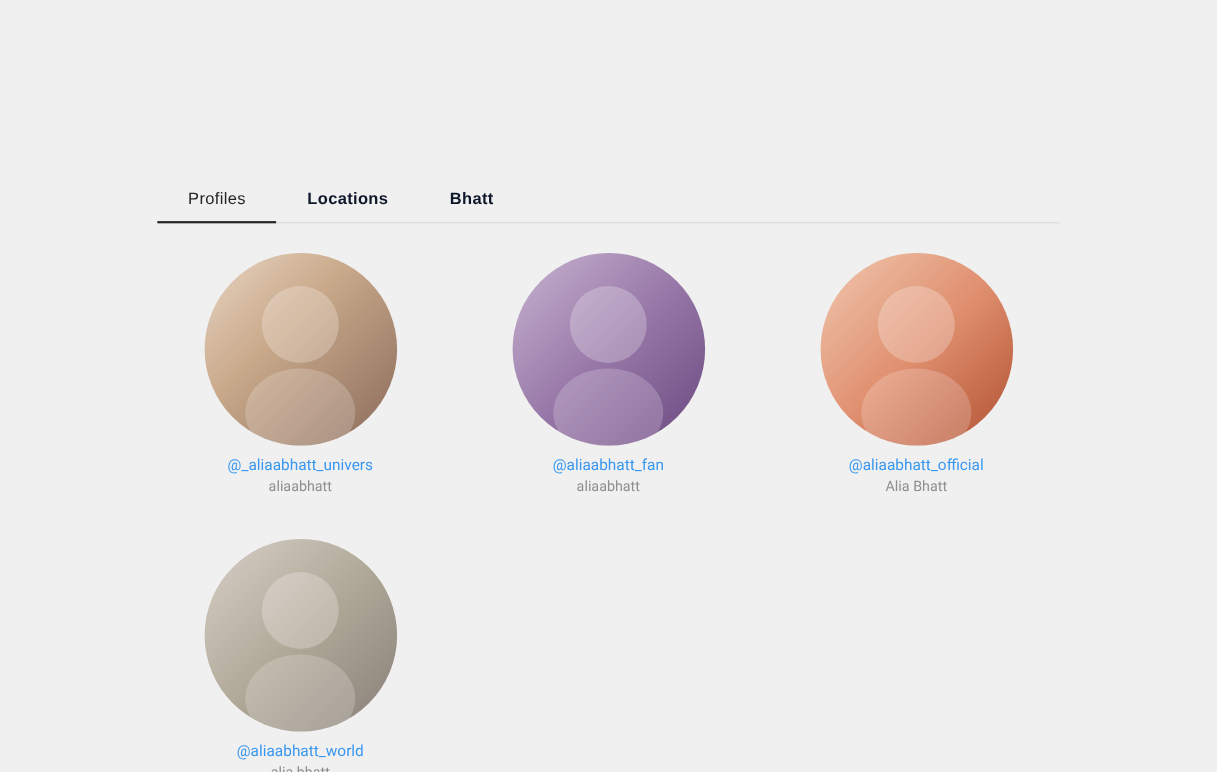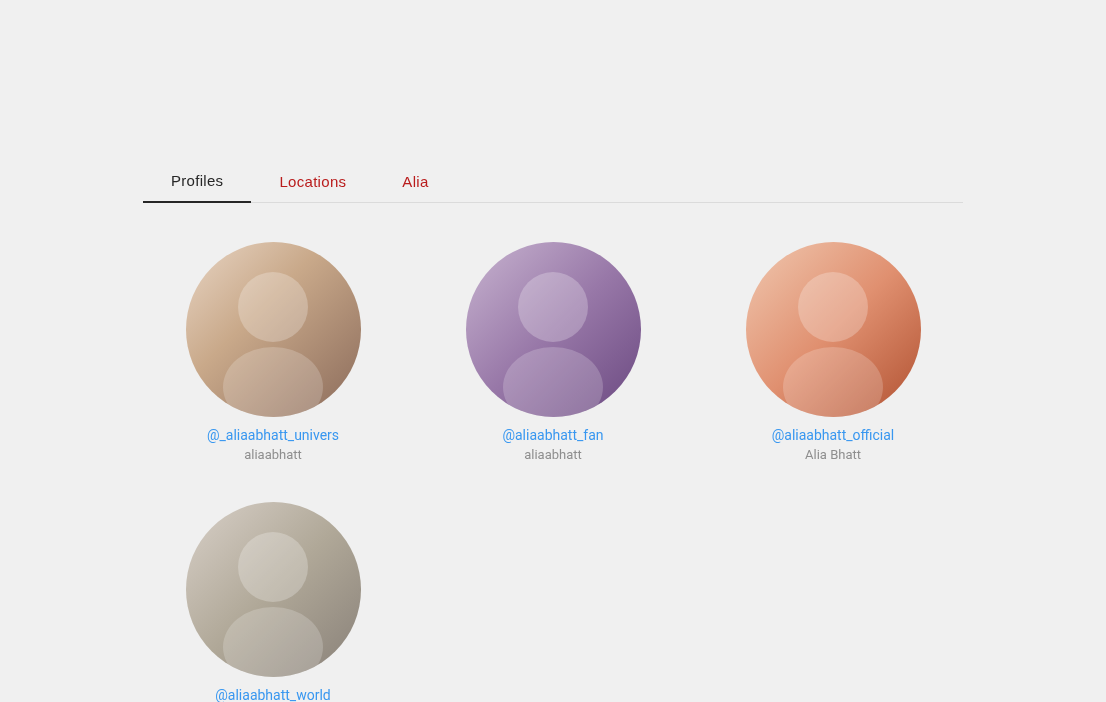--- a/index.html
+++ b/index.html
@@ -16,34 +16,34 @@
       min-height: 702px;
       background: #f0f0f0;
       display: flex;
       flex-direction: column;
       align-items: center;
       padding-top: 160px;
     }
 
     .tabs-container {
       display: flex;
-      align-items: center;
+      align-items: flex-start;
       border-bottom: 1px solid #dbdbdb;
       width: 820px;
-      margin-bottom: 39px;
+      margin-bottom: 27px;
     }
 
     .tab {
       padding: 12px 28px;
       font-size: 15px;
       cursor: pointer;
       border: none;
       background: none;
-      font-weight: 400;
-      color: #b91c1c;
+      font-weight: 700;
+      color: #0f172a;
       letter-spacing: 0.3px;
     }
 
     .tab.active {
       color: #262626;
       font-weight: 500;
       border-bottom: 2px solid #262626;
       margin-bottom: -1px;
     }
 
@@ -101,21 +101,21 @@
     
   </style>
 </head>
 <body>
 
 <div class="page-wrapper">
 
   <div class="tabs-container">
     <button class="tab active">Profiles</button>
     <button class="tab">Locations</button>
-    <button class="tab">Alia</button>
+    <button class="tab">Bhatt</button>
   </div>
 
   <div class="profiles-grid">
 
   <div class="profile-card">
         <div class="avatar-circle av1"><svg viewBox="0 0 175 175" xmlns="http://www.w3.org/2000/svg">
             <circle cx="87" cy="65" r="35" fill="rgba(255,255,255,0.25)"></circle>
             <ellipse cx="87" cy="145" rx="50" ry="40" fill="rgba(255,255,255,0.2)"></ellipse>
           </svg></div>
         <div class="profile-username">@_aliaabhatt_univers</div>

